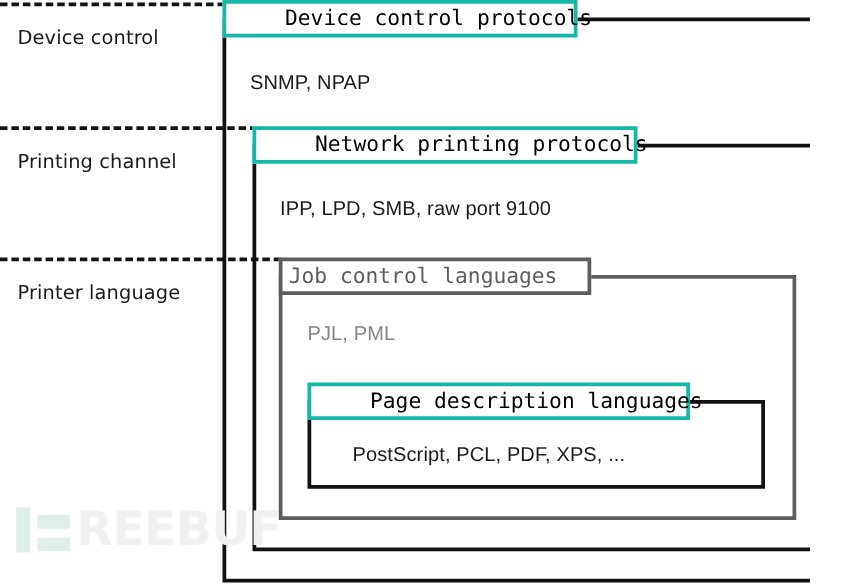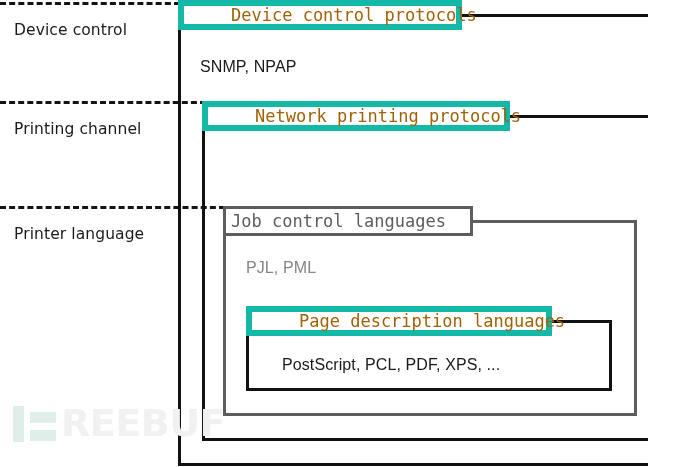--- a/index.html
+++ b/index.html
@@ -61,22 +61,22 @@
     background: #ffffff;
     font-family: "DejaVu Sans Mono", monospace;
     font-size: 17px;
     line-height: 1;
     display: flex;
     align-items: center;
     padding-left: 5px;
     white-space: nowrap;
   }
   .tab.black {
-    border: 6px solid #14b8a6;
-    color: #a16207;
+    border: 3px solid #14b8a6;
+    color: #000000;
     padding-left: 47px;
   }
   .tab.gray {
     border: 3px solid #5d5d5d;
     color: #5d5d5d;
   }
 
   #tab-device  { left: 178px; top: 0px;   width: 284px; height: 30px; }
   #tab-network { left: 202px; top: 101px; width: 308px; height: 30px; }
   #tab-job     { left: 223px; top: 206px; width: 250px; height: 30px; }
@@ -158,20 +158,21 @@
   <div class="box black" id="box-network"></div>
   <div class="box gray" id="box-job"></div>
   <div class="box black" id="box-page"></div>
 
   <div class="tab black" id="tab-device">Device control protocols</div>
   <div class="tab black" id="tab-network">Network printing protocols</div>
   <div class="tab gray" id="tab-job">Job control languages</div>
   <div class="tab black" id="tab-page">Page description languages</div>
 
   <div class="body-text" id="text-device">SNMP, NPAP</div>
+  <div class="body-text" id="text-network">IPP, LPD, SMB, raw port 9100</div>
   <div class="body-text muted" id="text-job">PJL, PML</div>
   <div class="body-text" id="text-page">PostScript, PCL, PDF, XPS, ...</div>
 
   <div id="watermark">
     <div class="mark">
       <div class="bar-v"></div>
       <div class="bar-h1"></div>
       <div class="bar-h2"></div>
     </div>
     <div class="wordmark">REEBUF</div>

